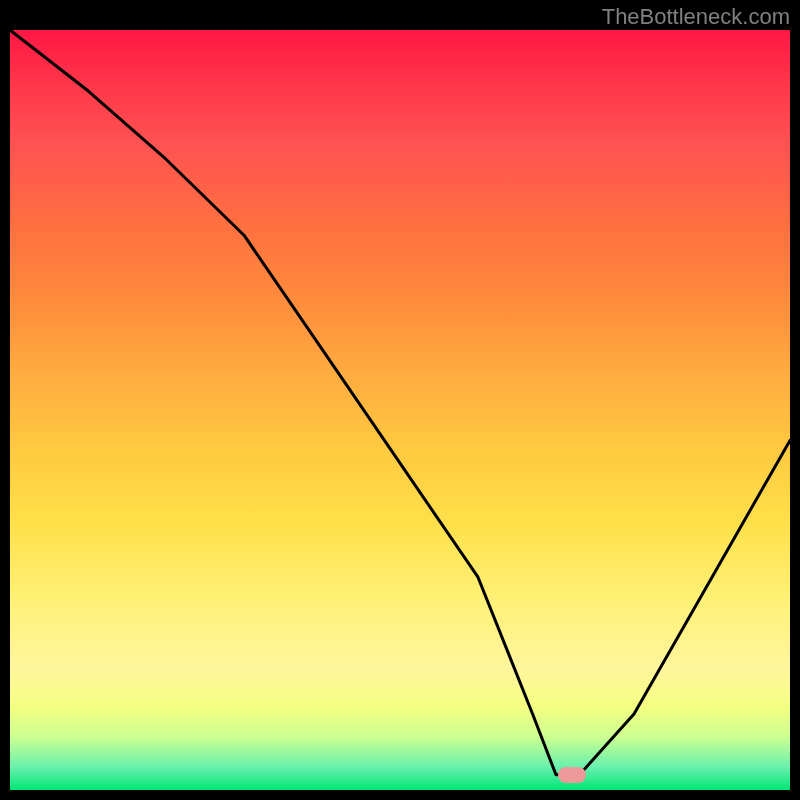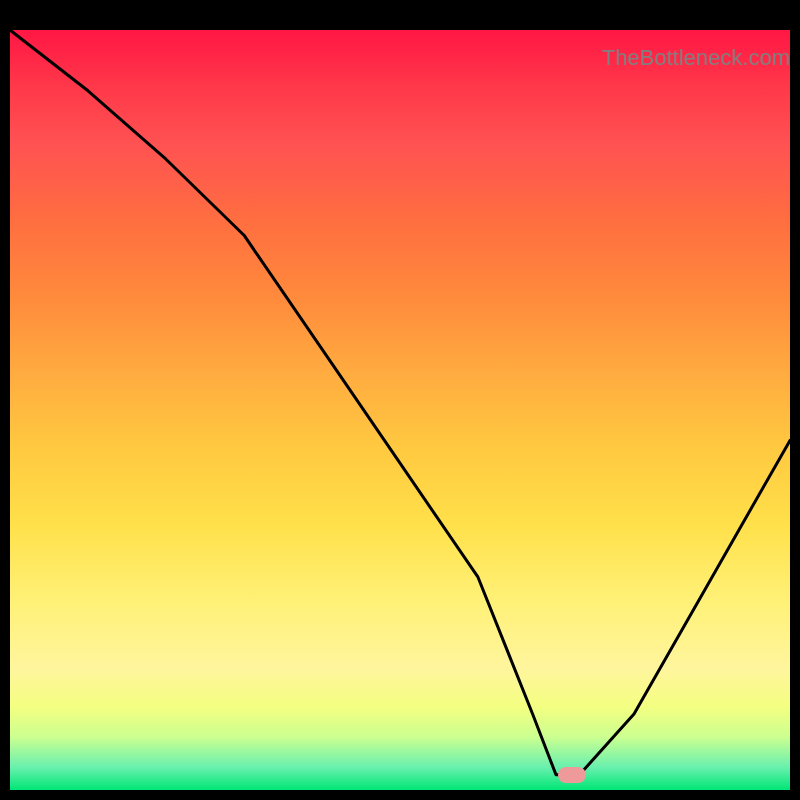--- a/index.html
+++ b/index.html
@@ -12,21 +12,20 @@
   }
   .watermark {
     position: absolute;
     top: 4px;
     right: 10px;
     color: #808080;
     font-family: Arial, Helvetica, sans-serif;
     font-size: 22px;
     font-weight: 400;
     z-index: 10;
-    margin-top: 41px;
   }
   .plot-area {
     position: absolute;
     left: 10px;
     top: 30px;
     width: 780px;
     height: 760px;
     background: linear-gradient(to bottom,
       #ff1744 0%,
       #ff3a4a 8%,

